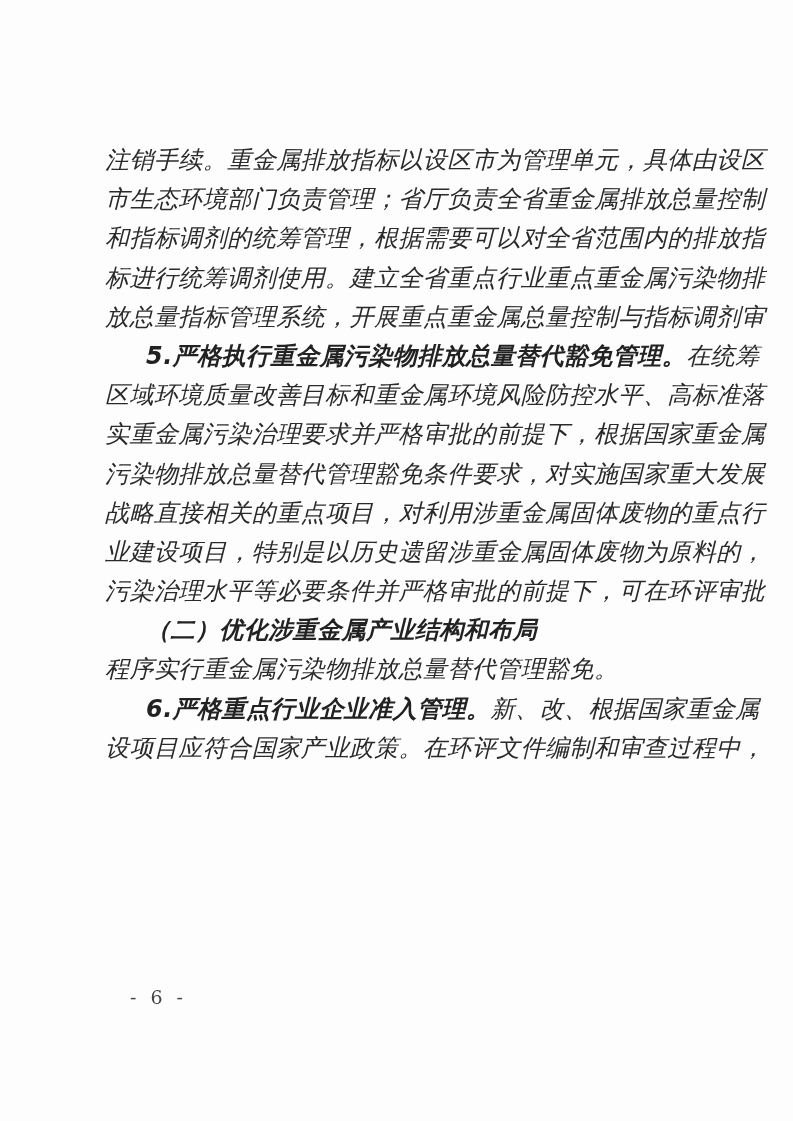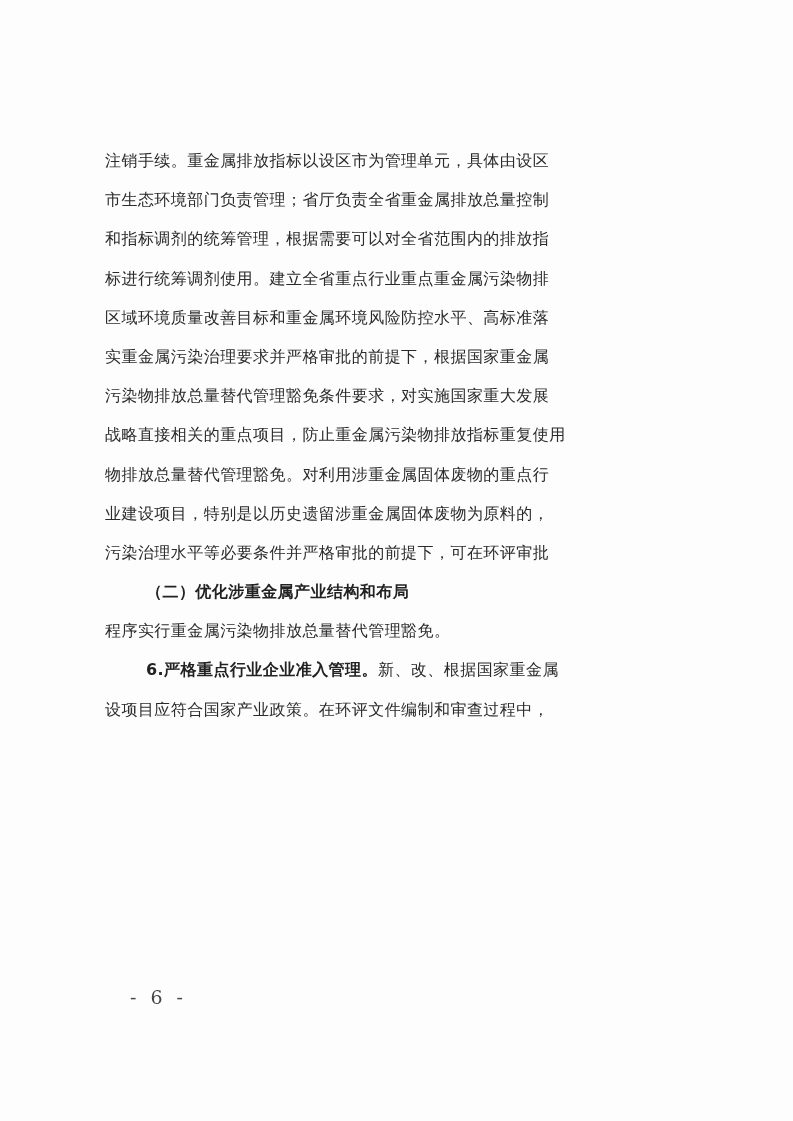--- a/index.html
+++ b/index.html
@@ -4,49 +4,51 @@
 <style>
   html, body { margin: 0; padding: 0; background: #ffffff; }
   body { width: 793px; height: 1121px; position: relative; overflow: hidden; }
   .page {
     position: absolute; left: 0; top: 0; width: 793px; height: 1121px;
     background: #fdfdfd;
   }
   .body-text {
     position: absolute; left: 105px; top: 141px; width: 584px;
     font-family: "DejaVu Serif", serif;
-    font-size: 16px;
+    font-size: 24px;
     line-height: 39.2px;
     color: #2a2a2a;
     letter-spacing: 0.45px;
+    font-style: italic;
   }
   .line { display: block; white-space: nowrap; height: 39.2px; }
   .indent { padding-left: 41px; }
   .bold { font-weight: bold; font-family: "DejaVu Sans", sans-serif; color: #222; }
   .page-number {
     position: absolute; left: 130px; top: 986px;
     font-family: "DejaVu Serif", serif; font-size: 19px; color: #444;
     letter-spacing: 4px;
   }
 </style>
 </head>
 <body>
 
 <div class="page">
   <div class="body-text">
     <span class="line">注销手续。重金属排放指标以设区市为管理单元，具体由设区</span>
     <span class="line">市生态环境部门负责管理；省厅负责全省重金属排放总量控制</span>
     <span class="line">和指标调剂的统筹管理，根据需要可以对全省范围内的排放指</span>
     <span class="line">标进行统筹调剂使用。建立全省重点行业重点重金属污染物排</span>
+    <span class="line">放总量指标管理系统，开展重点重金属总量控制与指标调剂审</span>
 
+    <span class="line indent"><span class="bold">5.严格执行重金属污染物排放总量替代豁免管理。</span><span>在统筹</span></span>
     <span class="line">区域环境质量改善目标和重金属环境风险防控水平、高标准落</span>
     <span class="line">实重金属污染治理要求并严格审批的前提下，根据国家重金属</span>
     <span class="line">污染物排放总量替代管理豁免条件要求，对实施国家重大发展</span>
-    <span class="line">战略直接相关的重点项目，防止重金属污染物排放指标重复使用</span>
-    <span class="line">物排放总量替代管理豁免。对利用涉重金属固体废物的重点行</span>
+    <span class="line">战略直接相关的重点项目，对利用涉重金属固体废物的重点行</span>
     <span class="line">业建设项目，特别是以历史遗留涉重金属固体废物为原料的，</span>
     <span class="line">污染治理水平等必要条件并严格审批的前提下，可在环评审批</span>
     <span class="line indent bold">（二）优化涉重金属产业结构和布局</span>
 
     <span class="line">程序实行重金属污染物排放总量替代管理豁免。</span>
 
     <span class="line indent"><span class="bold">6.严格重点行业企业准入管理。</span><span>新、改、根据国家重金属</span></span>
     <span class="line">设项目应符合国家产业政策。在环评文件编制和审查过程中，</span>
   </div>
 

